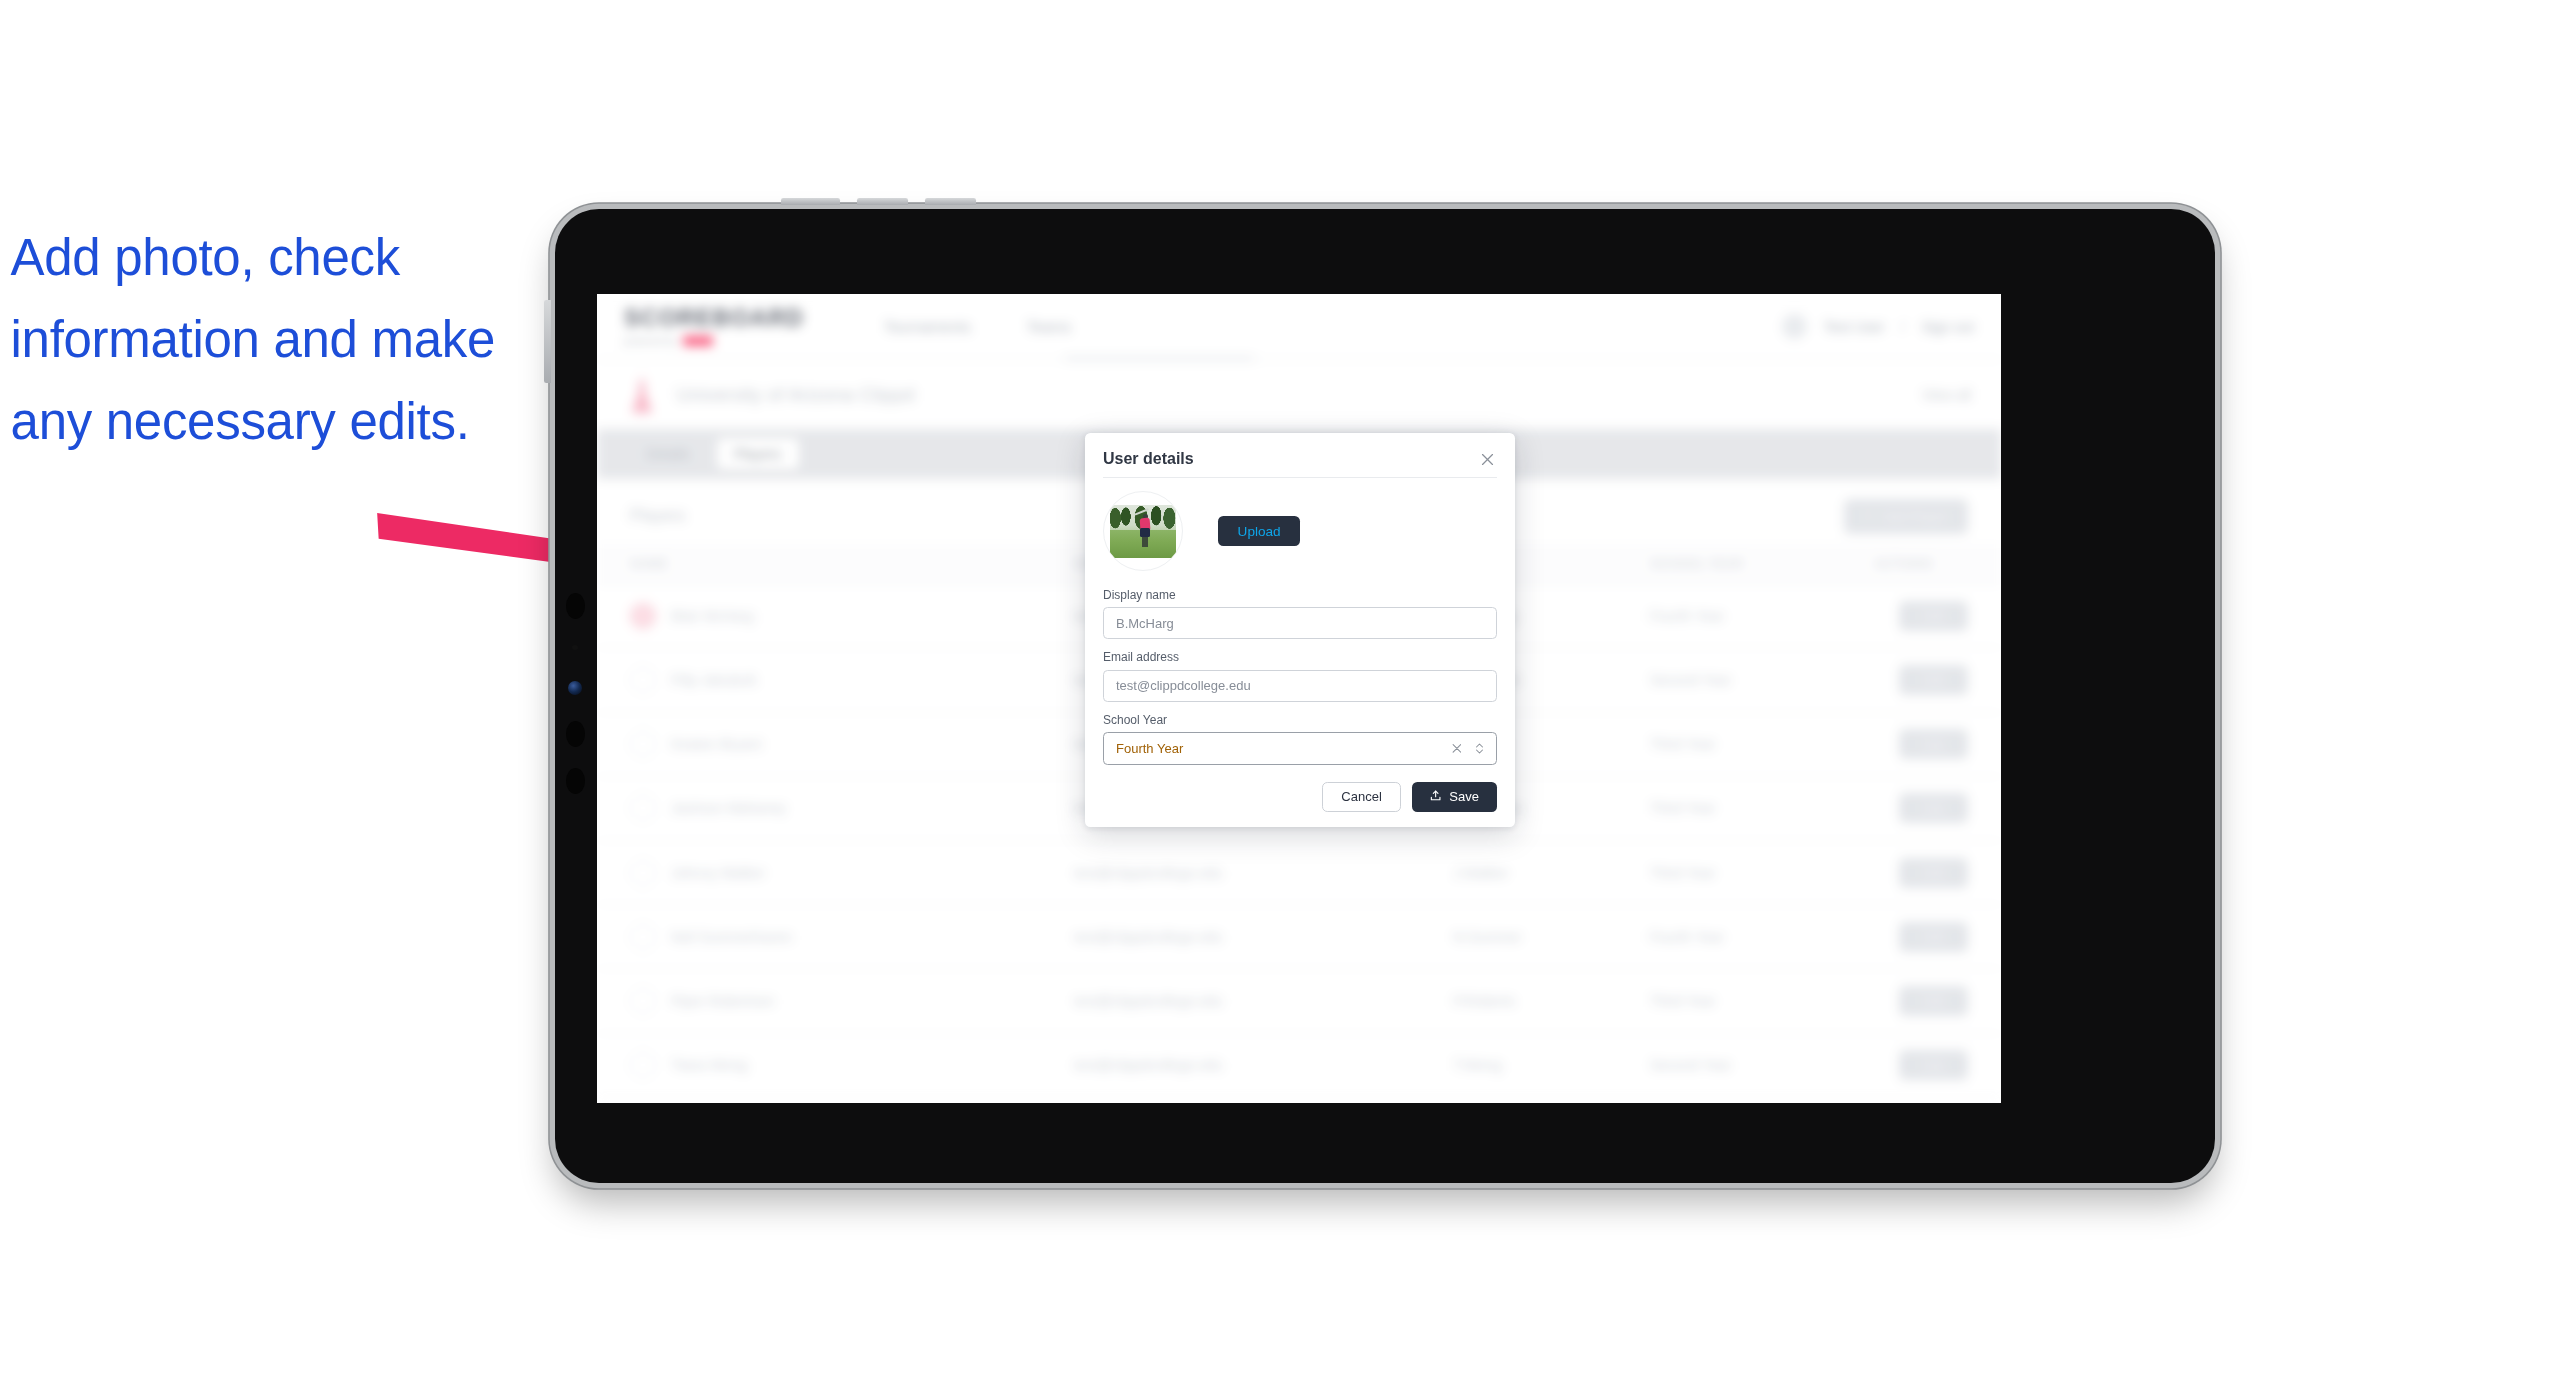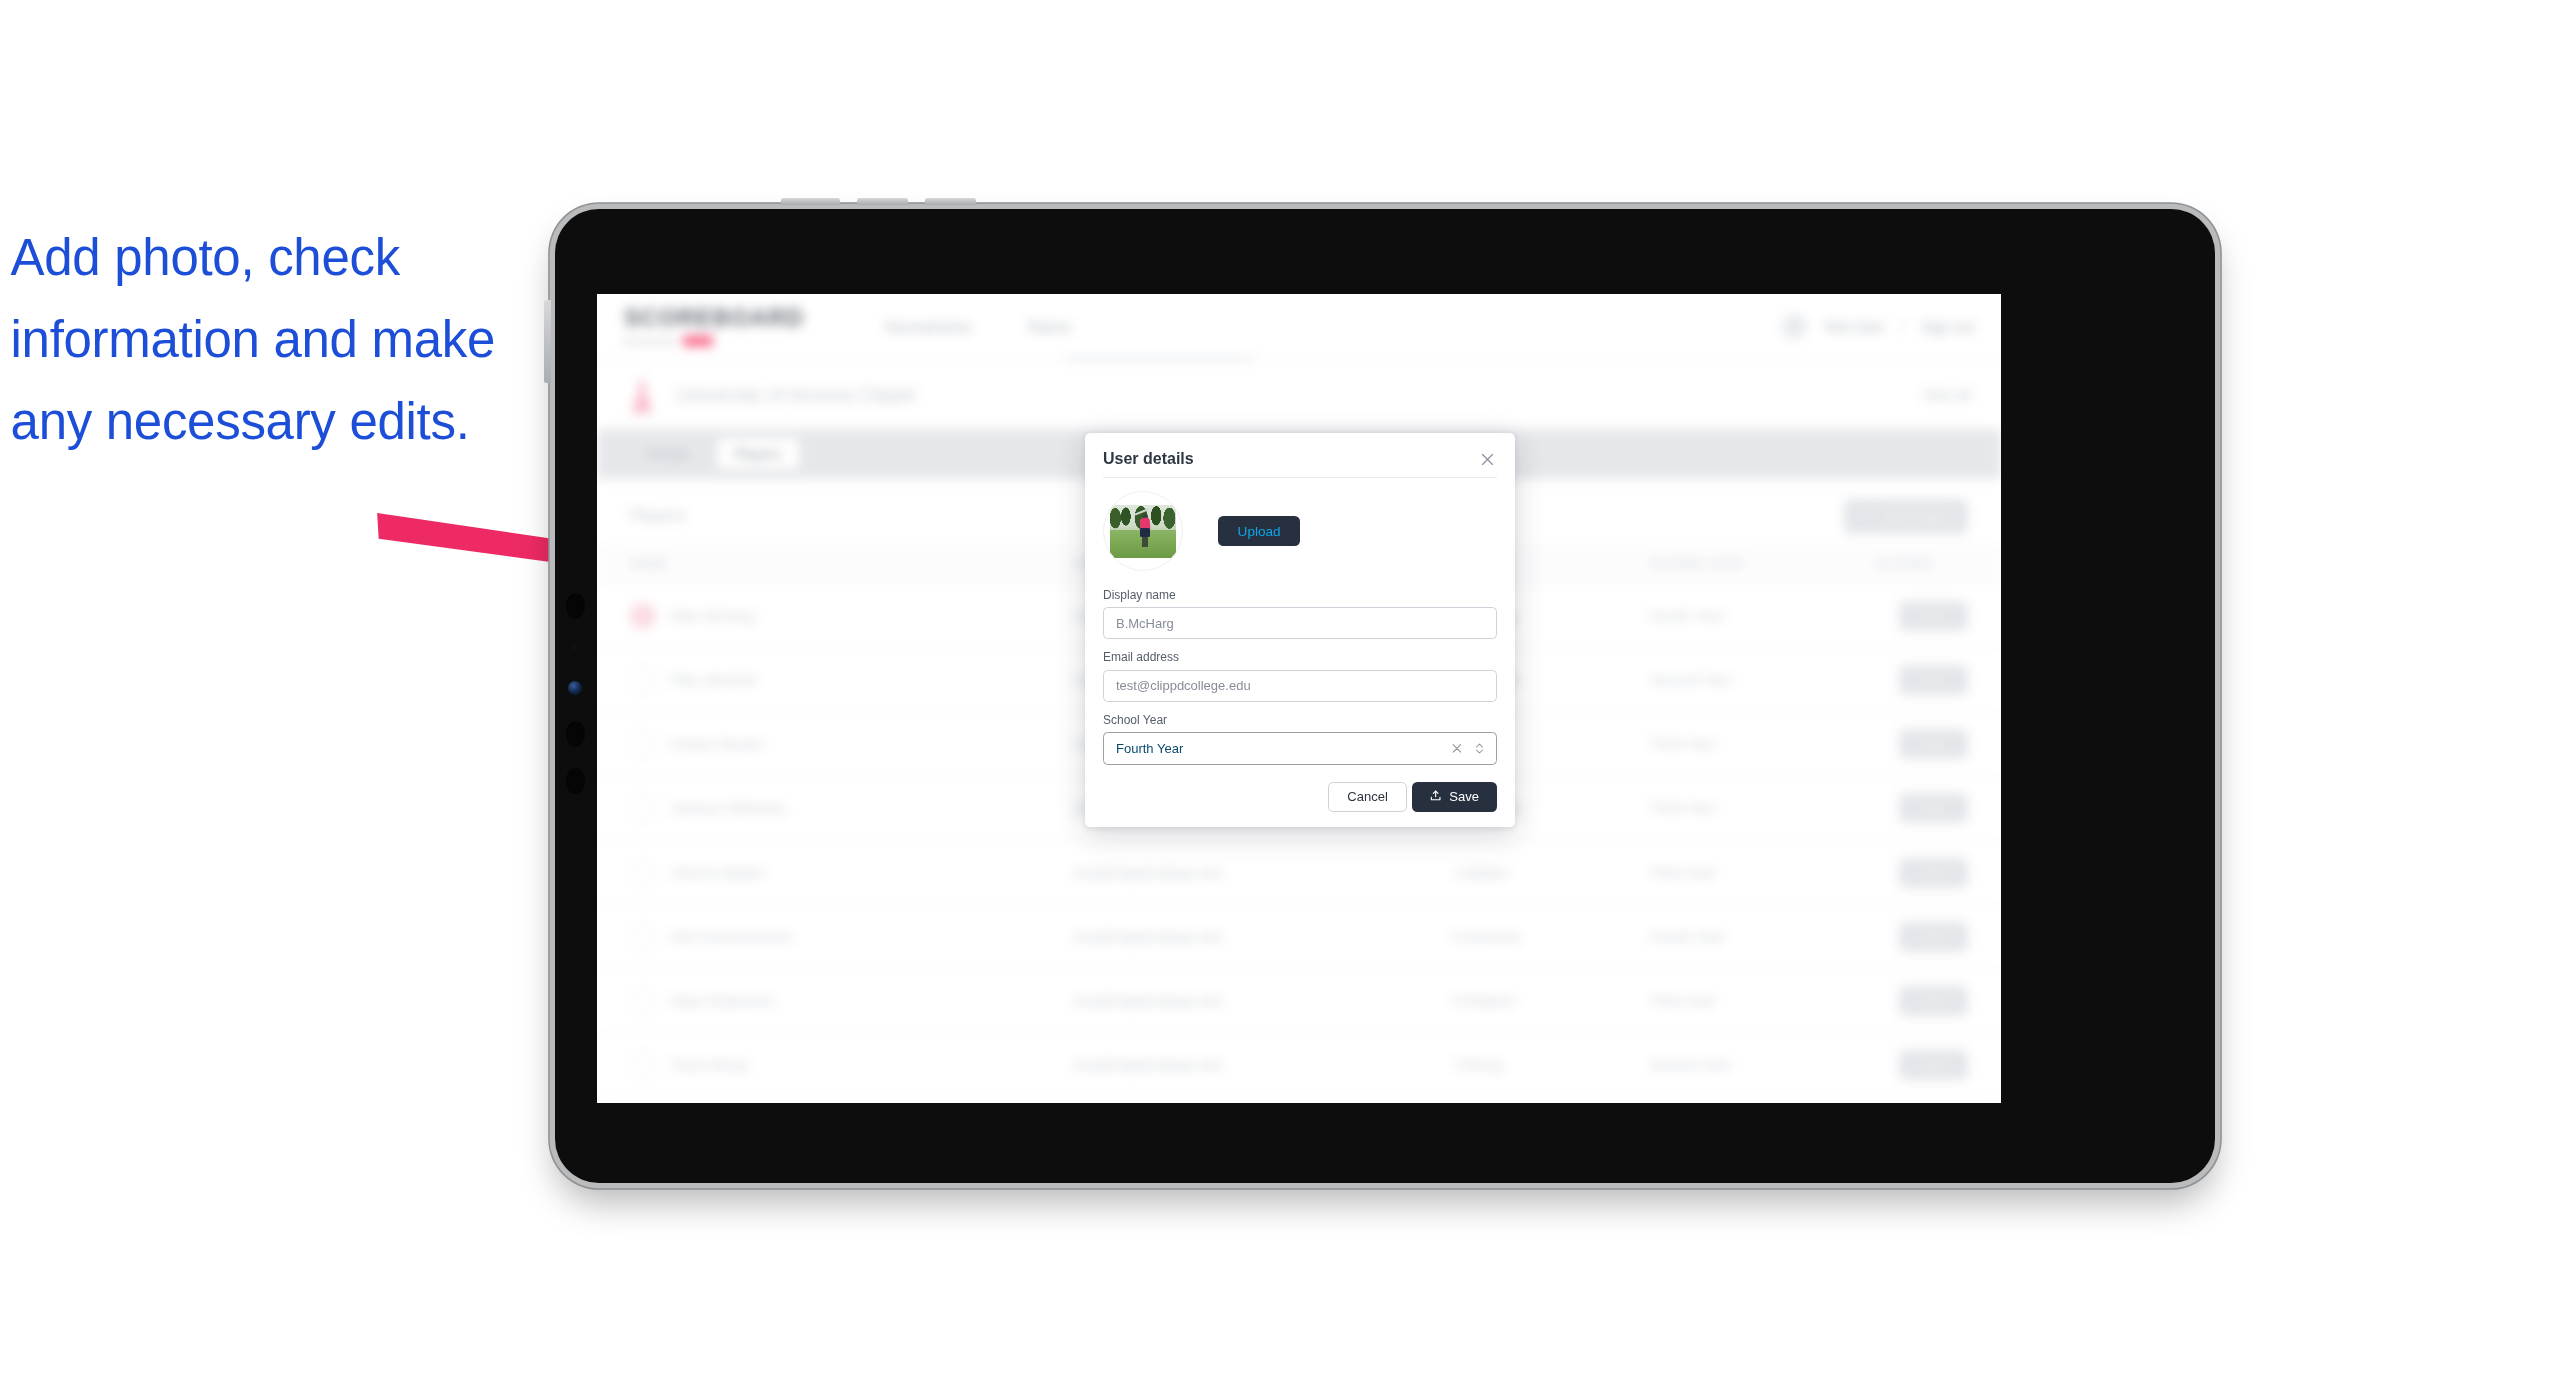--- a/index.html
+++ b/index.html
@@ -252,35 +252,35 @@
   .field-input {
     width: 100%; height: 32px; border: 0.8px solid #cfd3d9; border-radius: 4.5px;
     background: #ffffff; padding: 0 12px; font-size: 13px; color: #878d97;
     font-family: "Liberation Sans", sans-serif; outline: none;
   }
   .field-input::placeholder { color: #878d97; }
 
   #select-wrap { position: relative; }
   #select-value {
     width: 100%; height: 33px; border: 0.8px solid #9aa0a8; border-radius: 4.5px;
-    background: #ffffff; padding: 0 56px 0 12px; font-size: 13px; color: #0c4a6e;
+    background: #ffffff; padding: 0 56px 0 12px; font-size: 13px; color: #a16207;
     display: flex; align-items: center; cursor: pointer;
   }
   #select-clear {
     position: absolute; right: 33px; top: 50%; transform: translateY(-50%);
     width: 15px; height: 15px; display:flex; align-items:center; justify-content:center;
     color: #8a9099; cursor: pointer; background:none; border:none; padding:0;
   }
   #select-chevrons {
     position: absolute; right: 10.6px; top: 50%; transform: translateY(-50%);
     width: 13.6px; height: 16.6px; display:flex; align-items:center; justify-content:center;
     color: #8a9099; cursor: pointer;
   }
 
-  #modal-footer { display: flex; justify-content: flex-end; gap: 5px; margin-top: 16.6px; }
+  #modal-footer { display: flex; justify-content: flex-end; gap: 11px; margin-top: 16.6px; }
   #cancel-button {
     height: 30px; padding: 0 18px; border-radius: 5.3px;
     background: #ffffff; border: 0.8px solid #cdd1d7; color: #2c3240;
     font-size: 13px; cursor: pointer; font-family: "Liberation Sans", sans-serif;
   }
   #save-button {
     height: 30px; padding: 0 18px; border-radius: 5.3px; border: none;
     background: #27303f; color: #ffffff; font-size: 13px; cursor: pointer;
     display: flex; align-items: center; gap: 8.3px; font-family: "Liberation Sans", sans-serif;
   }

